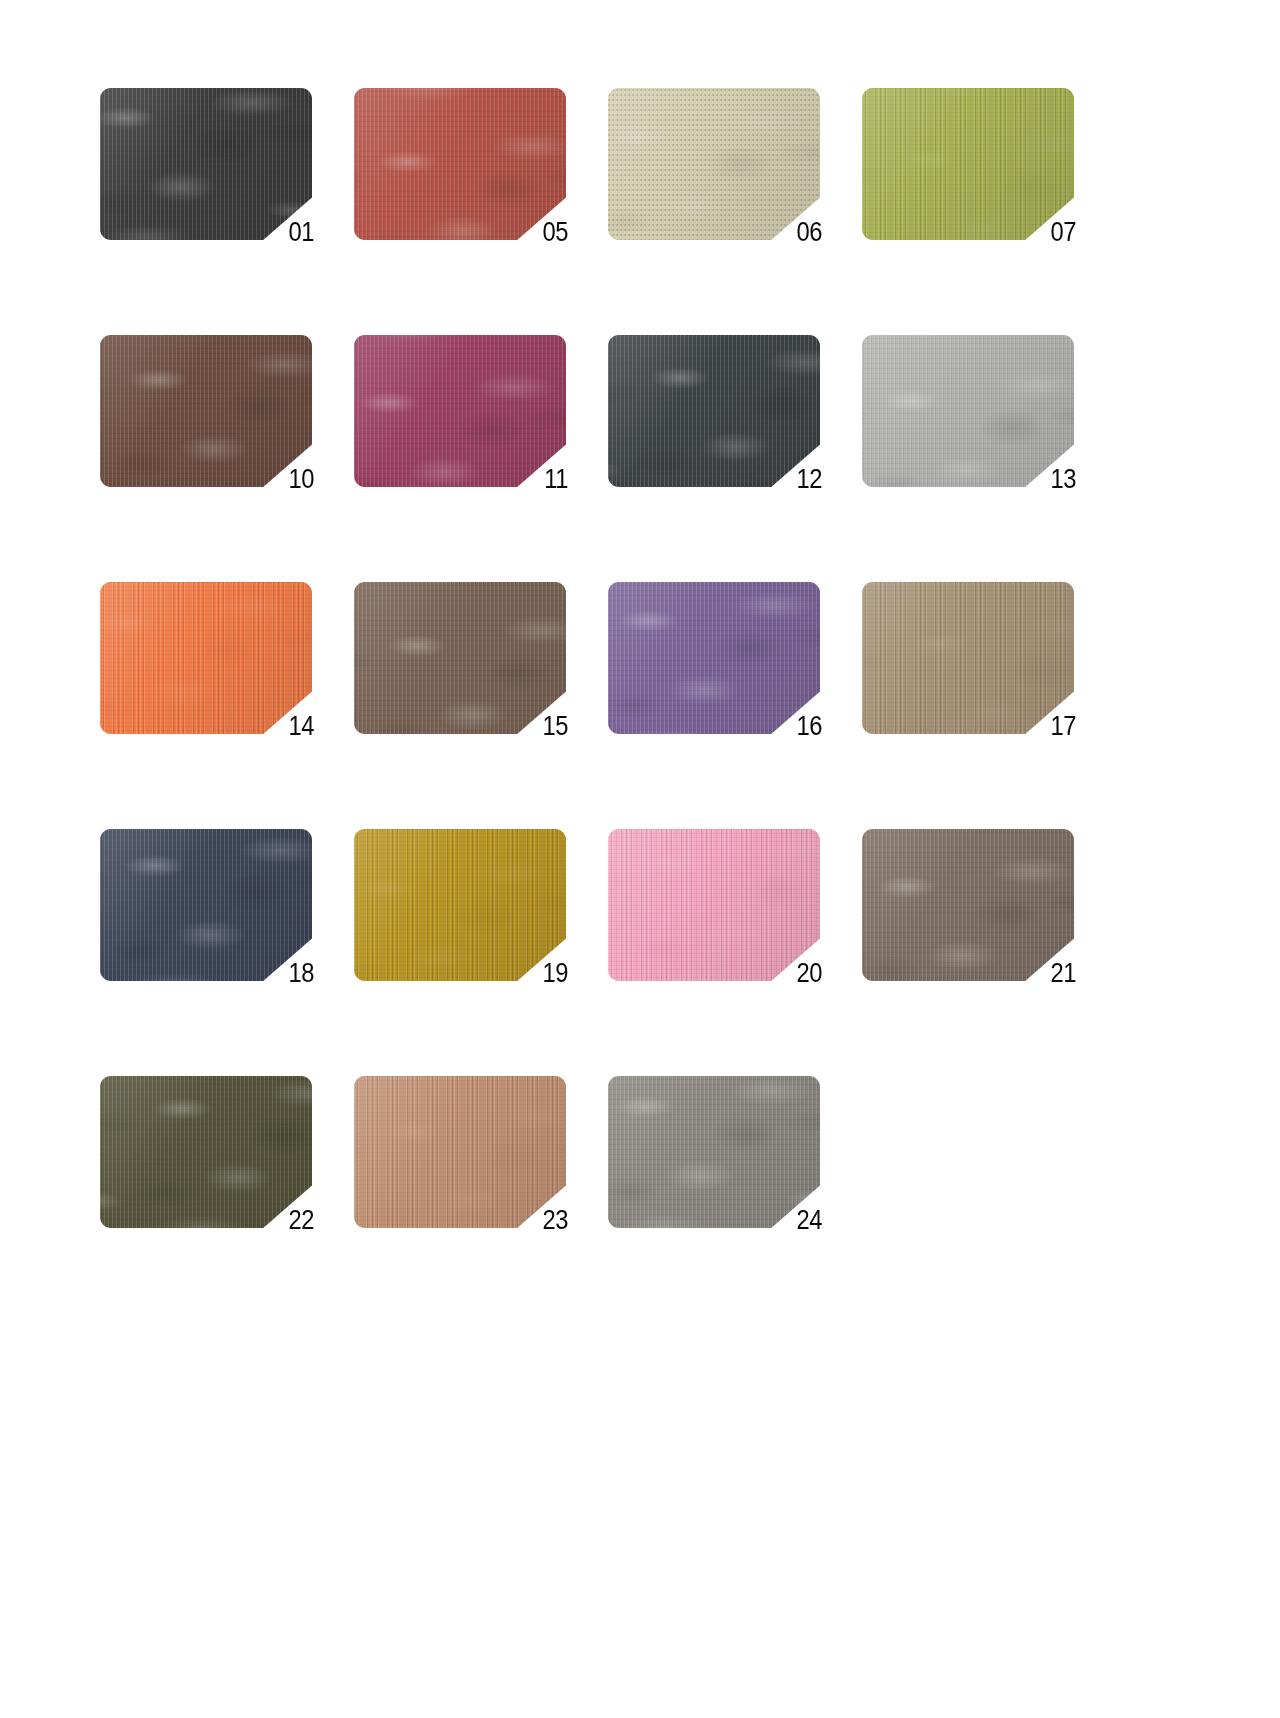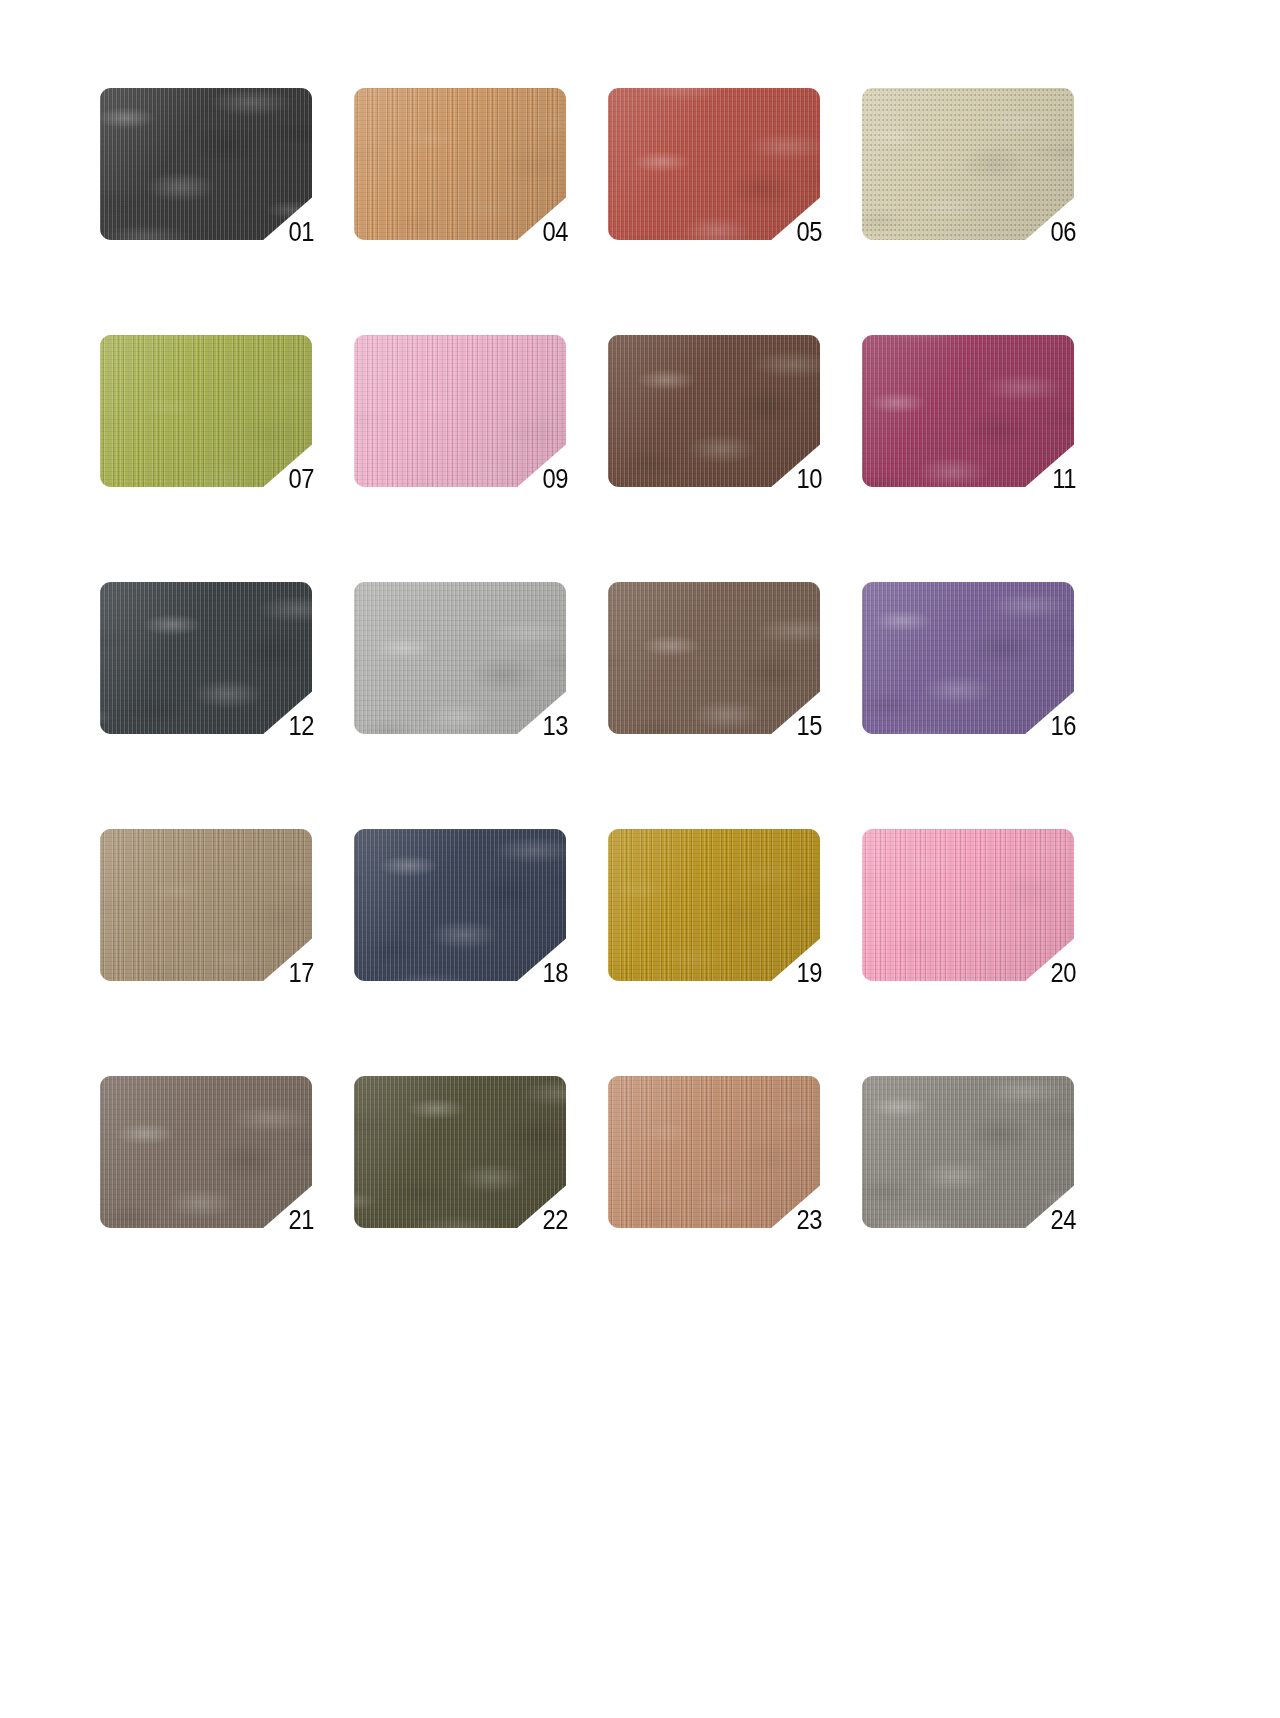--- a/index.html
+++ b/index.html
@@ -175,30 +175,20 @@
         <div class="chip fleck">
           <div class="base" style="background: rgb(59, 59, 59);"></div>
           <div class="heather" style="background-position: 0px 0px;"></div>
           <div class="weave"></div>
           <div class="weave-hi"></div>
           <div class="sheen"></div>
         </div>
         <div class="chip-number" style="color: rgb(11, 11, 11);">01</div>
       </div>
       <div class="swatch-cell">
-        <div class="chip rib">
-          <div class="base" style="background: rgb(207, 154, 104);"></div>
-          <div class="heather" style="background-position: 51px 21px;"></div>
-          <div class="weave"></div>
-          <div class="weave-hi"></div>
-          <div class="sheen"></div>
-        </div>
-        <div class="chip-number" style="color: rgb(11, 11, 11);">04</div>
-      </div>
-      <div class="swatch-cell">
         <div class="chip fleck">
           <div class="base" style="background: rgb(183, 83, 72);"></div>
           <div class="heather" style="background-position: 28px 44px;"></div>
           <div class="weave"></div>
           <div class="weave-hi"></div>
           <div class="sheen"></div>
         </div>
         <div class="chip-number" style="color: rgb(11, 11, 11);">05</div>
       </div>
       <div class="swatch-cell">
@@ -215,30 +205,20 @@
         <div class="chip rib">
           <div class="base" style="background: rgb(169, 179, 82);"></div>
           <div class="heather" style="background-position: 42px 42px;"></div>
           <div class="weave"></div>
           <div class="weave-hi"></div>
           <div class="sheen"></div>
         </div>
         <div class="chip-number" style="color: rgb(11, 11, 11);">07</div>
       </div>
       <div class="swatch-cell">
-        <div class="chip rib">
-          <div class="base" style="background: rgb(240, 181, 205);"></div>
-          <div class="heather" style="background-position: 56px 40px;"></div>
-          <div class="weave"></div>
-          <div class="weave-hi"></div>
-          <div class="sheen"></div>
-        </div>
-        <div class="chip-number" style="color: rgb(11, 11, 11);">09</div>
-      </div>
-      <div class="swatch-cell">
         <div class="chip fleck">
           <div class="base" style="background: rgb(108, 76, 62);"></div>
           <div class="heather" style="background-position: 33px 15px;"></div>
           <div class="weave"></div>
           <div class="weave-hi"></div>
           <div class="sheen"></div>
         </div>
         <div class="chip-number" style="color: rgb(11, 11, 11);">10</div>
       </div>
       <div class="swatch-cell">
@@ -265,20 +245,30 @@
         <div class="chip fleck">
           <div class="base" style="background: rgb(179, 179, 177);"></div>
           <div class="heather" style="background-position: 24px 36px;"></div>
           <div class="weave"></div>
           <div class="weave-hi"></div>
           <div class="sheen"></div>
         </div>
         <div class="chip-number" style="color: rgb(11, 11, 11);">13</div>
       </div>
       <div class="swatch-cell">
+        <div class="chip rib">
+          <div class="base" style="background: rgb(247, 123, 69);"></div>
+          <div class="heather" style="background-position: 1px 11px;"></div>
+          <div class="weave"></div>
+          <div class="weave-hi"></div>
+          <div class="sheen"></div>
+        </div>
+        <div class="chip-number" style="color: rgb(11, 11, 11);">14</div>
+      </div>
+      <div class="swatch-cell">
         <div class="chip fleck">
           <div class="base" style="background: rgb(122, 99, 84);"></div>
           <div class="heather" style="background-position: 38px 34px;"></div>
           <div class="weave"></div>
           <div class="weave-hi"></div>
           <div class="sheen"></div>
         </div>
         <div class="chip-number" style="color: rgb(11, 11, 11);">15</div>
       </div>
       <div class="swatch-cell">

